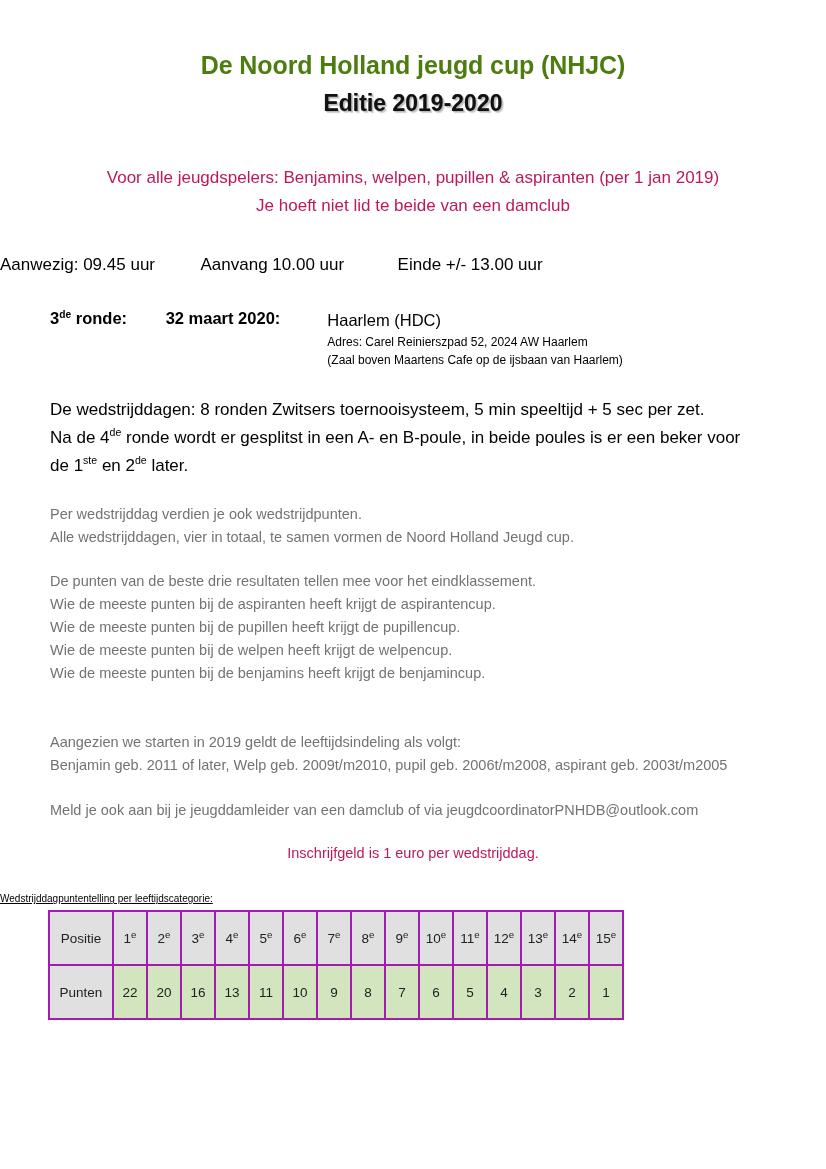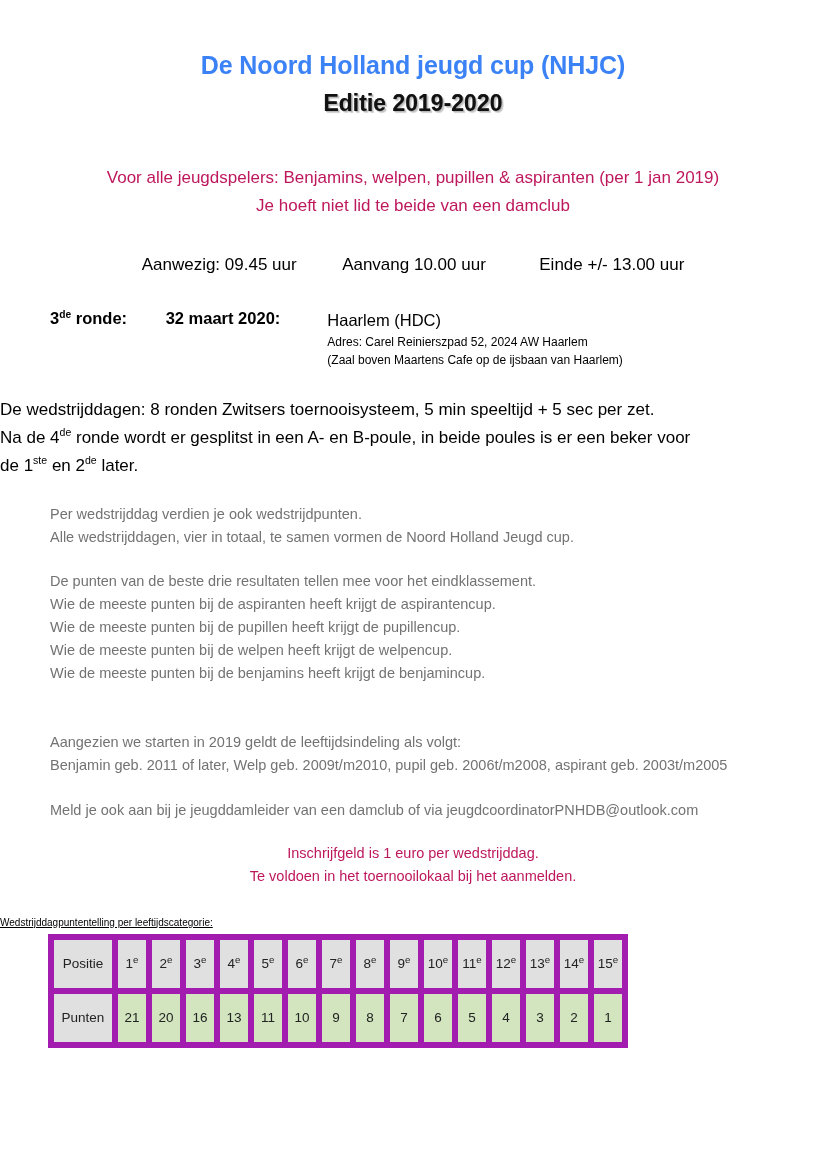--- a/index.html
+++ b/index.html
@@ -26,21 +26,21 @@
 
   
   .title-main {
     text-align: center;
     font-size: 25px;
     font-weight: bold;
     letter-spacing: -0.1px;
     margin: 0;
     padding-top: 50px;
     line-height: 1.25;
-    color: #3b82f6;
+    color: #4d7c0f;
   }
   .title-sub {
     text-align: center;
     font-size: 23px;
     font-weight: bold;
     margin: 0;
     padding-top: 8px;
     line-height: 1.25;
     color: #111;
     text-shadow:
@@ -55,41 +55,41 @@
     font-size: 17px;
     line-height: 1.62;
     color: #be185d;
   }
   .center-block .line { display: block; }
 
   .p-left {
     font-size: 17px;
     line-height: 1.66;
     color: #000;
+    padding-left: 50px;
     padding-right: 42px;
   }
   .p-small {
     font-size: 14.5px;
     line-height: 1.58;
     color: #737373;
     padding-left: 50px;
     padding-right: 42px;
   }
   .p-small .line, .p-left .line { display: block; }
 
   sup {
     font-size: 0.62em;
     vertical-align: super;
     line-height: 0;
   }
 
   
   .times {
     margin-top: 36px;
-    text-align: center;
     font-size: 17px;
     color: #000;
   }
   .times span { display: inline-block; }
   .times .gap1 { width: 36px; }
   .times .gap2 { width: 44px; }
 
   
   .round-row {
     margin-top: 33px;
@@ -123,21 +123,21 @@
     font-size: 10px;
     margin-bottom: 6px;
     text-decoration: underline;
   }
   table.pts {
     border-collapse: collapse;
     margin-left: 48px;
     table-layout: fixed;
   }
   table.pts td {
-    border: 6px solid #a21caf;
+    border: 2px solid #a21caf;
     text-align: center;
     vertical-align: middle;
     font-size: 13.5px;
     color: #222;
     height: 54px;
     padding: 0;
   }
   table.pts td.rowhead {
     background: #e0e0e0;
     width: 64px;
@@ -234,21 +234,20 @@
   <div class="sp-f"></div>
 
   <div class="p-small">
     <span class="line">Meld je ook aan bij je jeugddamleider van een damclub of via jeugdcoordinatorPNHDB@outlook.com</span>
   </div>
 
   <div class="sp-g"></div>
 
   <div class="center-block" style="font-size:14.5px;line-height:1.62;">
     <span class="line">Inschrijfgeld is 1 euro per wedstrijddag.</span>
-    <span class="line">Te voldoen in het toernooilokaal bij het aanmelden.</span>
   </div>
 
   <div class="sp-h"></div>
 
   <div class="table-caption">Wedstrijddagpuntentelling per leeftijdscategorie:</div>
 
   <table class="pts">
     <tbody>
       <tr>
         <td class="rowhead">Positie</td>
@@ -263,21 +262,21 @@
         <td class="hdr"><span>9</span><sup>e</sup></td>
         <td class="hdr"><span>10</span><sup>e</sup></td>
         <td class="hdr"><span>11</span><sup>e</sup></td>
         <td class="hdr"><span>12</span><sup>e</sup></td>
         <td class="hdr"><span>13</span><sup>e</sup></td>
         <td class="hdr"><span>14</span><sup>e</sup></td>
         <td class="hdr"><span>15</span><sup>e</sup></td>
       </tr>
       <tr>
         <td class="rowhead">Punten</td>
-        <td class="val">21</td>
+        <td class="val">22</td>
         <td class="val">20</td>
         <td class="val">16</td>
         <td class="val">13</td>
         <td class="val">11</td>
         <td class="val">10</td>
         <td class="val">9</td>
         <td class="val">8</td>
         <td class="val">7</td>
         <td class="val">6</td>
         <td class="val">5</td>

